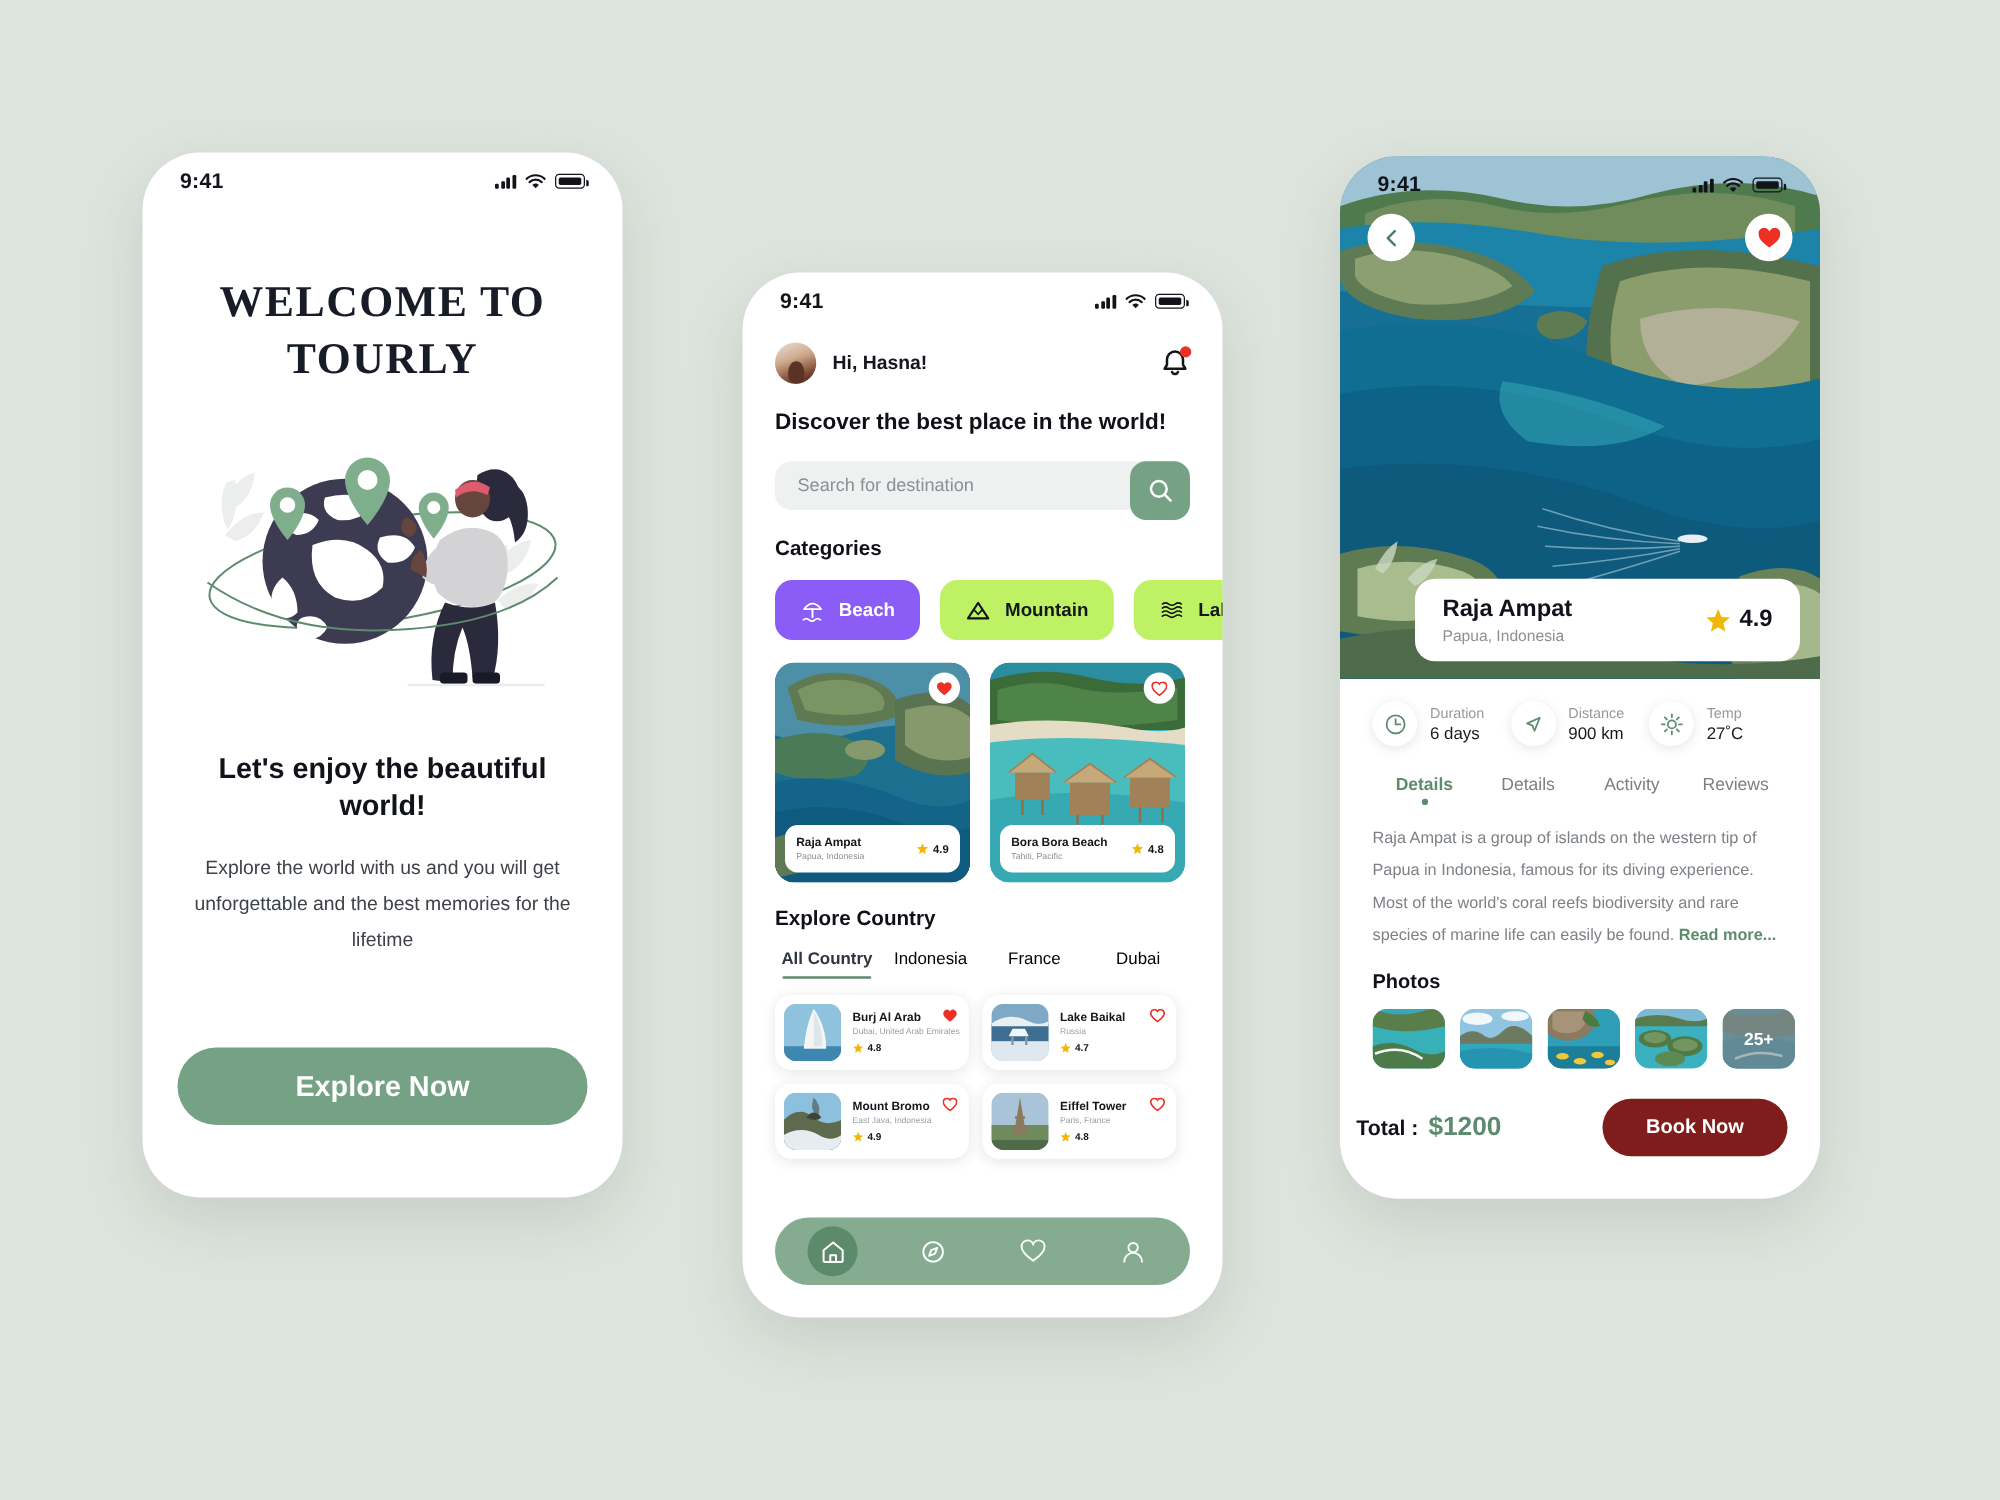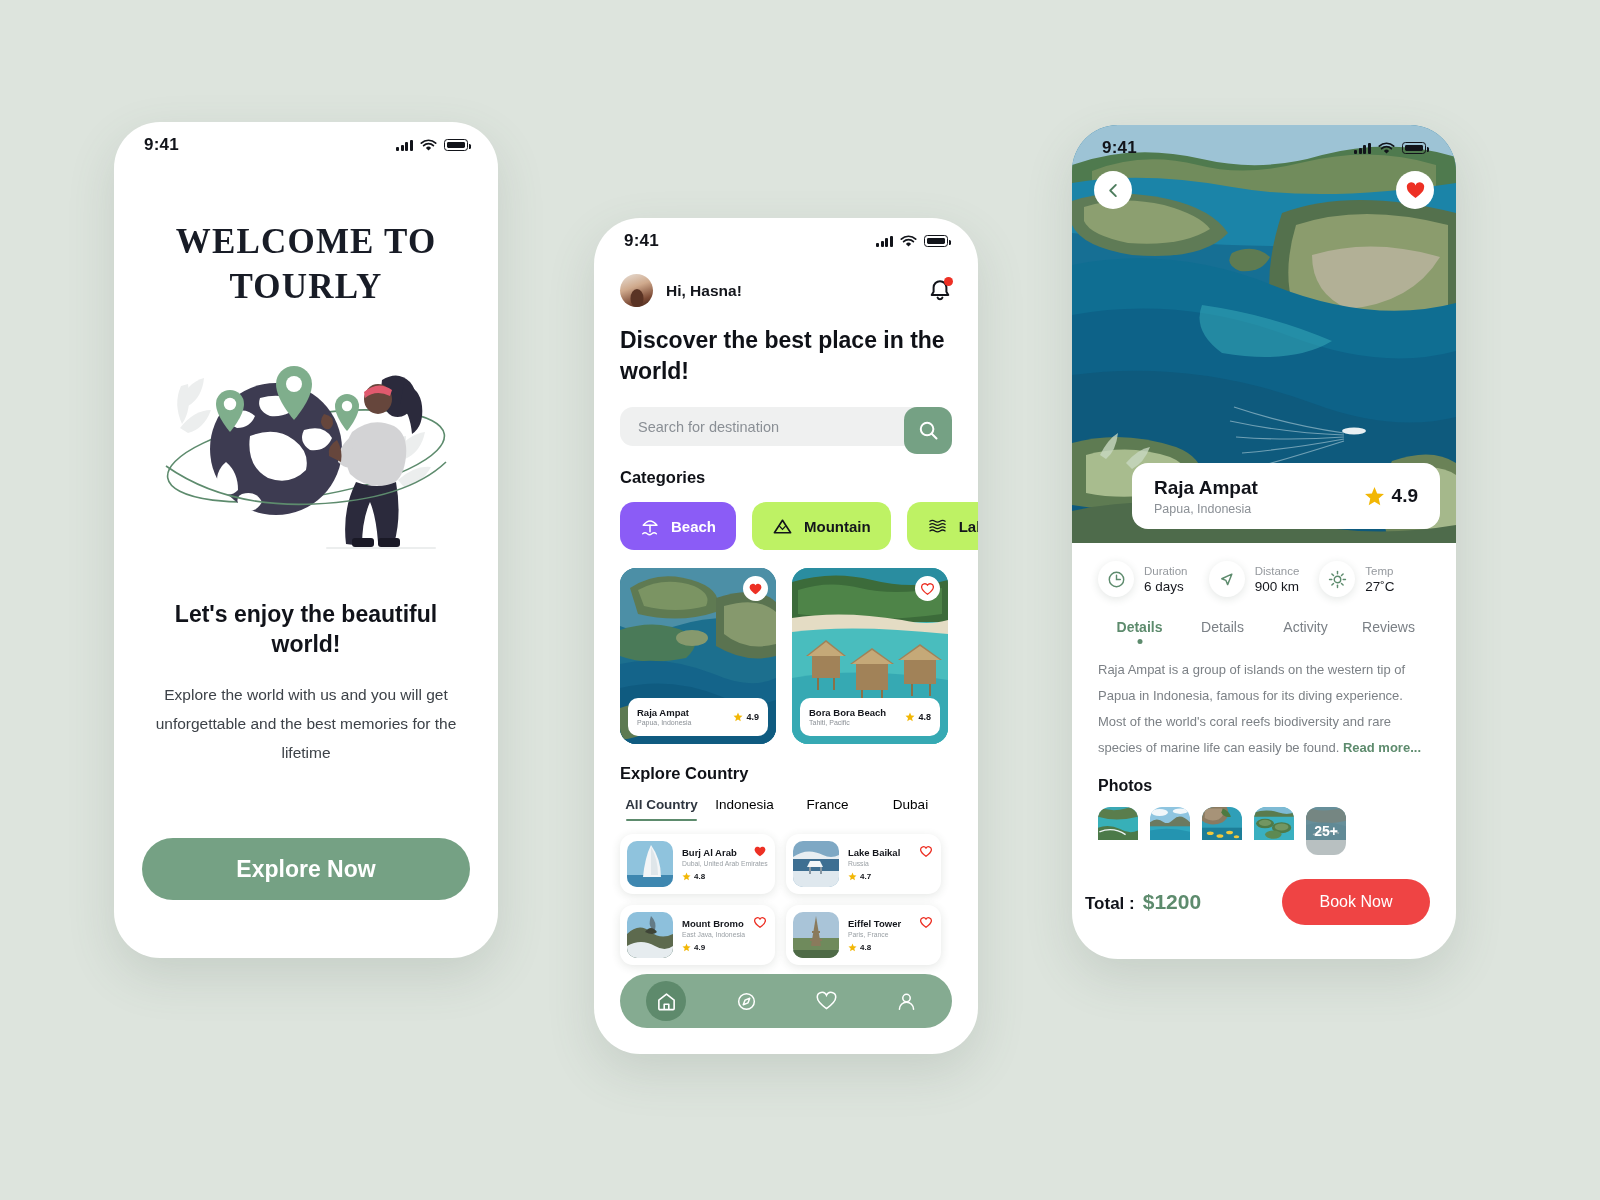--- a/index.html
+++ b/index.html
@@ -70,21 +70,21 @@
   }
   .avatar::after{
     content:""; position:absolute; left:50%; top:44%; transform:translateX(-50%);
     width:13px; height:18px; border-radius:50% 50% 45% 45%; background:#5a3324;
   }
   .greet { font-size: 15.5px; font-weight: bold; color: #14161c; }
   .bell { position: relative; width: 24px; height: 26px; cursor: pointer; }
   .bell svg { width: 24px; height: 26px; }
   .bell-dot { position: absolute; right: -1px; top: -1px; width: 9px; height: 9px; border-radius: 50%; background: #ed3024; }
 
-  .s2-title { margin-top: 18px; font-size: 23px; font-weight: bold; color: #0f1117; line-height: 1.35; }
+  .s2-title { margin-top: 18px; font-size: 18px; font-weight: bold; color: #0f1117; line-height: 1.35; }
 
   .searchbar {
     margin-top: 20px; height: 39px; background: #eff0f0; border-radius: 13px;
     display: flex; align-items: center; padding-left: 18px; position: relative;
   }
   .searchbar input {
     border: none; background: transparent; outline: none; flex: 1;
     font-family: "Liberation Sans", sans-serif; font-size: 14.5px; color: #2b2f35;
   }
   .searchbar input::placeholder { color: #8a8f95; }
@@ -198,36 +198,36 @@
   .s3tab.active::after {
     content: ""; position: absolute; left: 50%; transform: translateX(-50%);
     bottom: 1px; width: 5px; height: 5px; border-radius: 50%; background: #5d8b6d;
   }
 
   .s3desc { margin-top: 12px; font-size: 13px; color: #7c8186; line-height: 2.0; }
   .readmore { color: #5d8b6d; font-weight: bold; cursor: pointer; }
 
   .photos-title { margin-top: 16px; font-size: 16px; font-weight: bold; color: #0f1117; }
   .photos-row { display: flex; gap: 12px; margin-top: 12px; }
-  .pthumb-lg { width: 40px; height: 48px; border-radius: 12px; overflow: hidden; position: relative; flex: none; cursor: pointer; }
+  .pthumb-lg { width: 58px; height: 48px; border-radius: 12px; overflow: hidden; position: relative; flex: none; cursor: pointer; }
   .more-badge {
     position: absolute; inset: 0; display: flex; align-items: center;
     justify-content: center; color: #fff; font-size: 14px; font-weight: bold;
     background: rgba(125,140,142,0.55);
   }
 
   .bottombar {
     position: absolute; left: 13px; right: 26px; bottom: 34px;
     display: flex; align-items: center; justify-content: space-between;
   }
   .total-lbl { font-size: 17px; font-weight: bold; color: #11131a; }
   .total-val { font-size: 21px; font-weight: bold; color: #5d8b6d; margin-left: 8px; }
   .book-btn {
     width: 148px; height: 46px; border-radius: 23px; border: none;
-    background: #ef4444; color: #fff; font-size: 16px; font-weight: normal;
+    background: #7f1d1d; color: #fff; font-size: 16px; font-weight: bold;
     font-family: "Liberation Sans", sans-serif; cursor: pointer;
   }
   .totwrap { display: flex; align-items: baseline; }
 </style>
 </head>
 <body>
 
 <div class="phone" id="screen1">
 
   <div class="statusbar">

